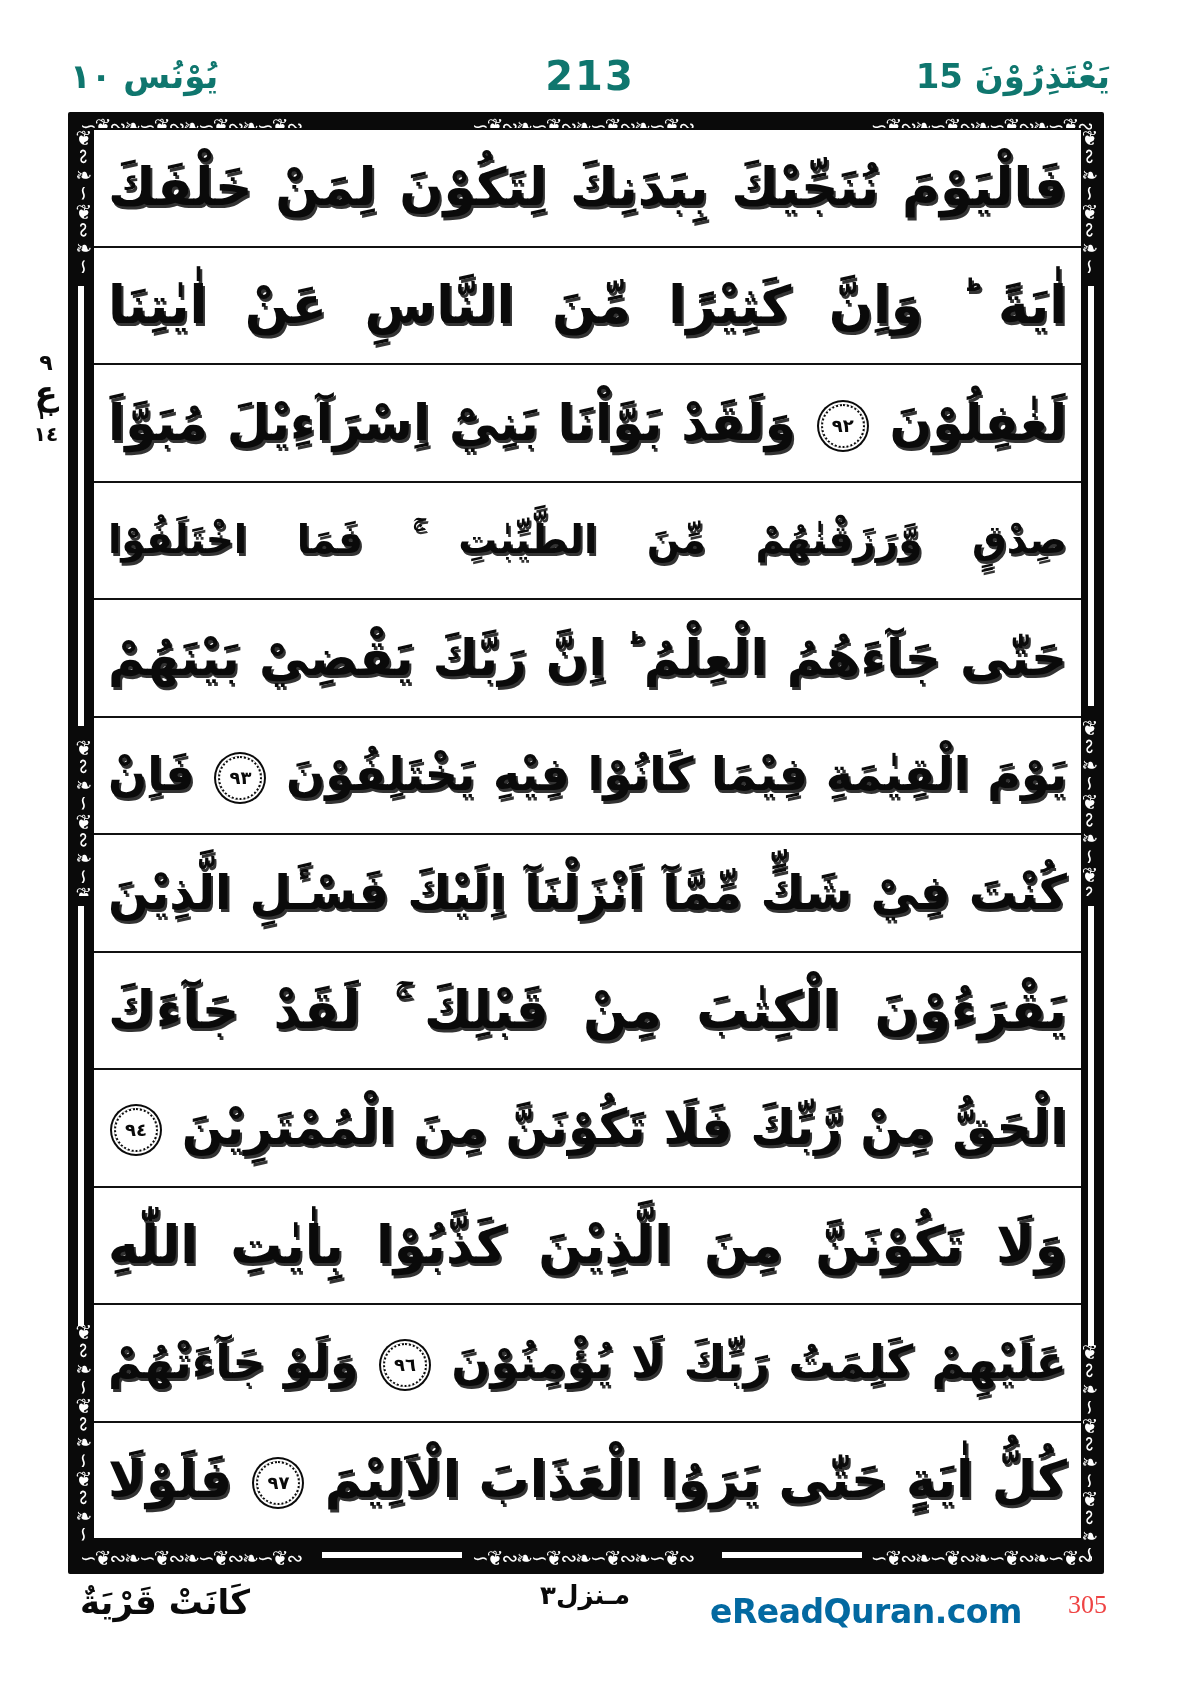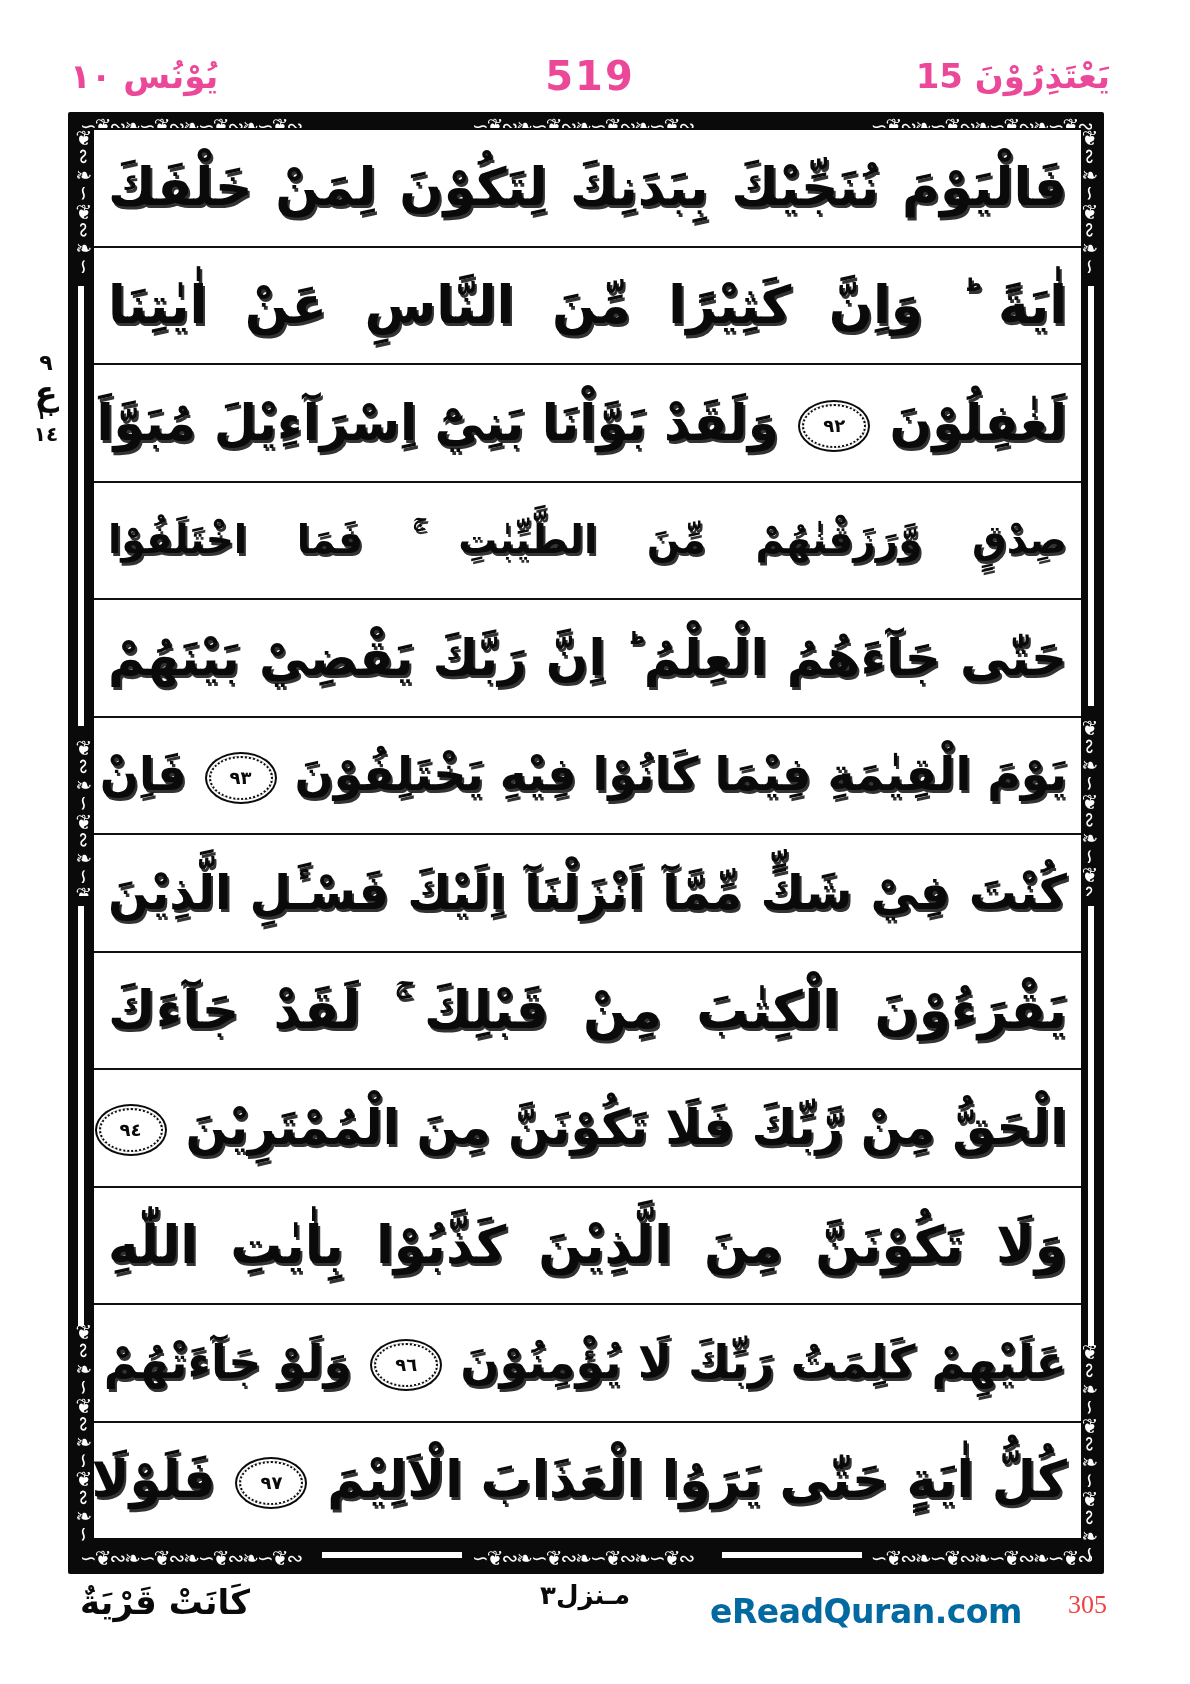--- a/index.html
+++ b/index.html
@@ -15,21 +15,21 @@
     }
 
     
     .hdr {
       position: absolute; top: 48px; left: 70px; width: 1040px; height: 56px;
     }
     .hdr-item {
       position: absolute; top: 0;
       font-family: "DejaVu Sans", sans-serif;
       font-weight: bold;
-      color: #ec4899;
+      color: #0f766e;
       direction: rtl; unicode-bidi: isolate;
       white-space: nowrap;
       line-height: 56px;
     }
     .hdr-surah { left: 0; font-size: 34px; }
     .hdr-page  { left: 50%; transform: translateX(-50%); font-size: 40px; letter-spacing: 2px; }
     .hdr-juz   { right: 0; font-size: 34px; }
 
     
     .frame {
@@ -107,21 +107,21 @@
       text-align: justify;
       text-align-last: justify;
       width: 100%;
       text-shadow: 2px 3px 0 #333;
       direction: rtl; unicode-bidi: isolate;
     }
 
     
     .ayah {
       display: inline-flex; align-items: center; justify-content: center;
-      width: 64px; height: 44px;
+      width: 44px; height: 44px;
       border-radius: 50%;
       border: 2px dotted #0a0a0a;
       box-shadow: 0 0 0 2px #fff, 0 0 0 4px #0a0a0a;
       font-size: 18px;
       font-weight: bold;
       vertical-align: middle;
       margin: 0 6px;
       text-shadow: none;
       direction: rtl;
     }
@@ -168,21 +168,21 @@
       font-family: "Liberation Serif", serif;
       font-size: 26px;
       color: #ef4444;
     }
   </style>
 </head>
 <body>
 
 <div class="hdr">
   <div class="hdr-item hdr-surah">يُوْنُس ١٠</div>
-  <div class="hdr-item hdr-page">519</div>
+  <div class="hdr-item hdr-page">213</div>
   <div class="hdr-item hdr-juz">يَعْتَذِرُوْنَ 15</div>
 </div>
 
 <div class="ruku">
   <span class="ruku-top">٩</span>
   <span class="ruku-mid">ع</span>
   <span class="ruku-sub">١٠</span>
   <span class="ruku-bot">١٤</span>
 </div>
 

